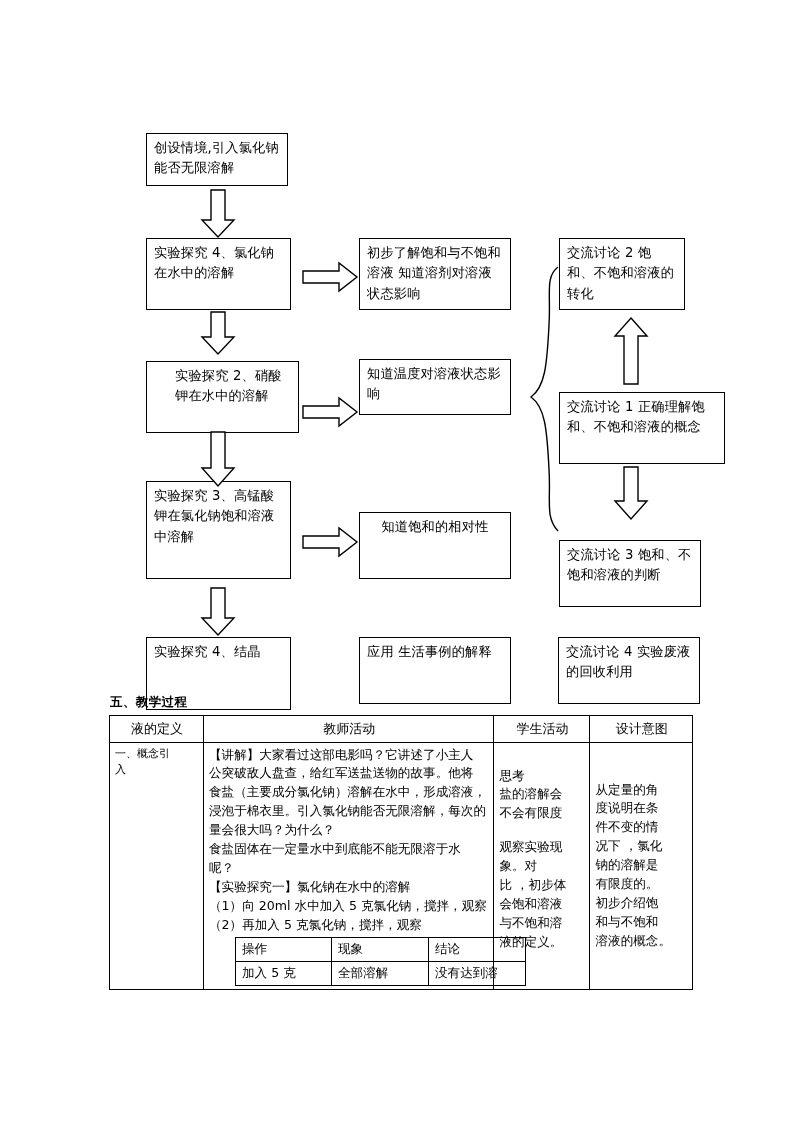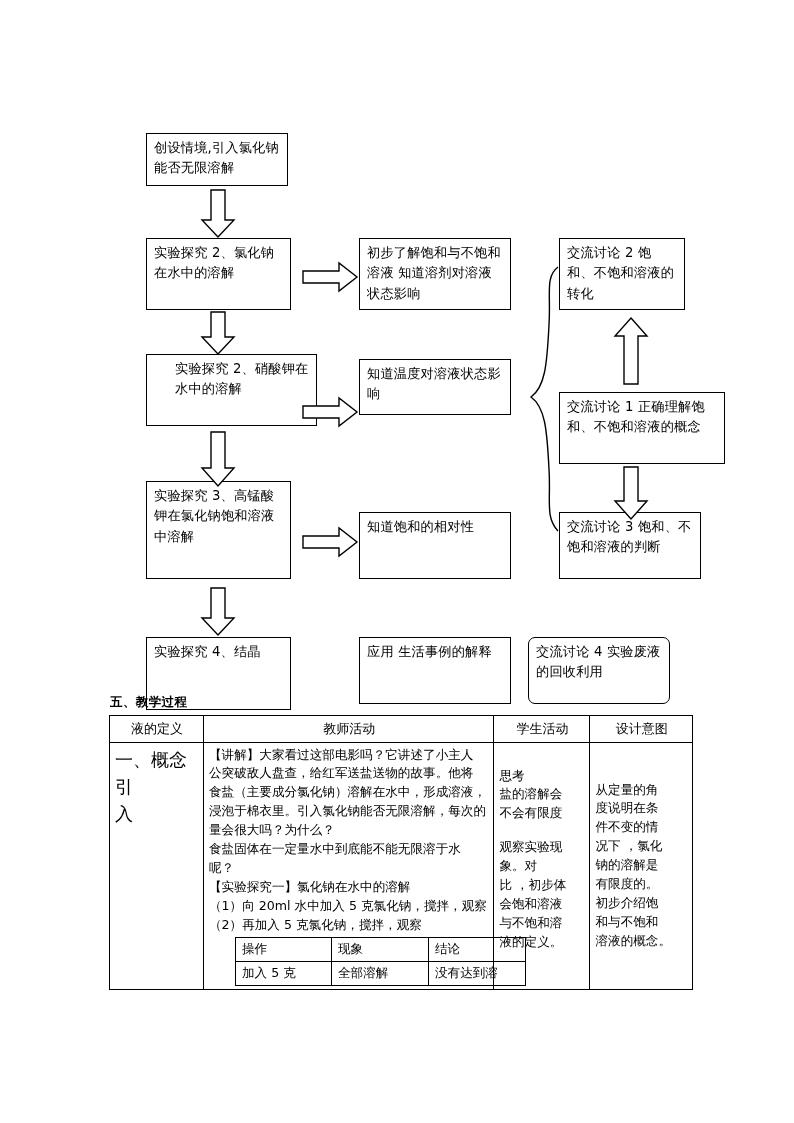--- a/index.html
+++ b/index.html
@@ -86,21 +86,21 @@
     text-align: center;
     padding-top: 5px;
     padding-bottom: 5px;
     font-size: 13px;
   }
   .col-stage   { width: 88px; }
   .col-teacher { width: 272px; }
   .col-student { width: 90px; }
   .col-intent  { width: 96px; }
 
-  .cell-stage   { font-size: 18px; line-height: 1.5; word-break: break-all; margin-top: 9px; }
+  .cell-stage   { font-size: 11px; line-height: 1.5; word-break: break-all; margin-top: 9px; }
   .cell-teacher { font-size: 12.6px; line-height: 1.52; word-break: break-all; }
   .cell-student { font-size: 12.6px; line-height: 1.55; word-break: break-all; padding-top: 24px !important; }
   .cell-intent  { font-size: 12.6px; line-height: 1.55; word-break: break-all; padding-top: 38px !important; }
 
   .tline { display: block; }
   .blank-line { display: block; height: 15px; }
 
   
   .inner-table {
     border-collapse: collapse;
@@ -120,43 +120,43 @@
   .ic2 { width: 97px; }
   .ic3 { width: 97px; }
 </style>
 </head>
 <body>
 
 <div id="flowchart">
 
   <div class="fbox" style="left:146px; top:93px; width:142px; height:53px;">创设情境,引入氯化钠能否无限溶解</div>
 
-  <div class="fbox" style="left:146px; top:198px; width:145px; height:72px;">实验探究 2、氯化钠在水中的溶解</div>
-
-  <div class="fbox" style="left:146px; top:314px; width:171px; height:72px;padding-left:28px;">实验探究 2、硝酸钾在水中的溶解</div>
+  <div class="fbox" style="left:146px; top:198px; width:145px; height:72px;">实验探究 4、氯化钠在水中的溶解</div>
+
+  <div class="fbox" style="left:146px; top:321px; width:153px; height:72px;padding-left:28px;">实验探究 2、硝酸钾在水中的溶解</div>
 
   <div class="fbox" style="left:146px; top:441px; width:145px; height:98px;">实验探究 3、高锰酸钾在氯化钠饱和溶液中溶解</div>
 
   <div class="fbox" style="left:146px; top:597px; width:145px; height:73px;">实验探究 4、结晶</div>
 
   <div class="fbox" style="left:359px; top:198px; width:152px; height:72px;">初步了解饱和与不饱和溶液 知道溶剂对溶液状态影响</div>
 
   <div class="fbox" style="left:359px; top:319px; width:152px; height:56px;">知道温度对溶液状态影响</div>
 
-  <div class="fbox" style="left:359px; top:472px; width:152px; height:67px;">知道饱和的相对性</div>
+  <div class="fbox" style="left:359px; top:472px; width:152px; height:67px;text-align:center;">知道饱和的相对性</div>
 
   <div class="fbox" style="left:359px; top:597px; width:152px; height:67px;">应用 生活事例的解释</div>
 
   <div class="fbox" style="left:559px; top:198px; width:126px; height:72px;">交流讨论 2 饱和、不饱和溶液的转化</div>
 
   <div class="fbox" style="left:559px; top:352px; width:166px; height:72px;">交流讨论 1 正确理解饱和、不饱和溶液的概念</div>
 
-  <div class="fbox" style="left:559px; top:472px; width:142px; height:67px;">交流讨论 3 饱和、不饱和溶液的判断</div>
-
-  <div class="fbox" style="left:528px; top:597px; width:142px; height:67px;border-radius:7px;">交流讨论 4 实验废液的回收利用</div>
+  <div class="fbox" style="left:559px; top:500px; width:142px; height:67px;">交流讨论 3 饱和、不饱和溶液的判断</div>
+
+  <div class="fbox" style="left:558px; top:597px; width:142px; height:67px;">交流讨论 4 实验废液的回收利用</div>
 
   <svg class="arrow-svg" style="left:198px; top:150px;" width="40" height="50" viewBox="0 0 40 50">
     <path d="M13,0 L27,0 L27,30 L36,30 L20,47 L4,30 L13,30 Z"></path>
   </svg>
 
   <svg class="arrow-svg" style="left:198px; top:272px;" width="40" height="44" viewBox="0 0 40 44">
     <path d="M13,0 L27,0 L27,25 L36,25 L20,42 L4,25 L13,25 Z"></path>
   </svg>
 
   <svg class="arrow-svg" style="left:198px; top:392px;" width="40" height="56" viewBox="0 0 40 56">

